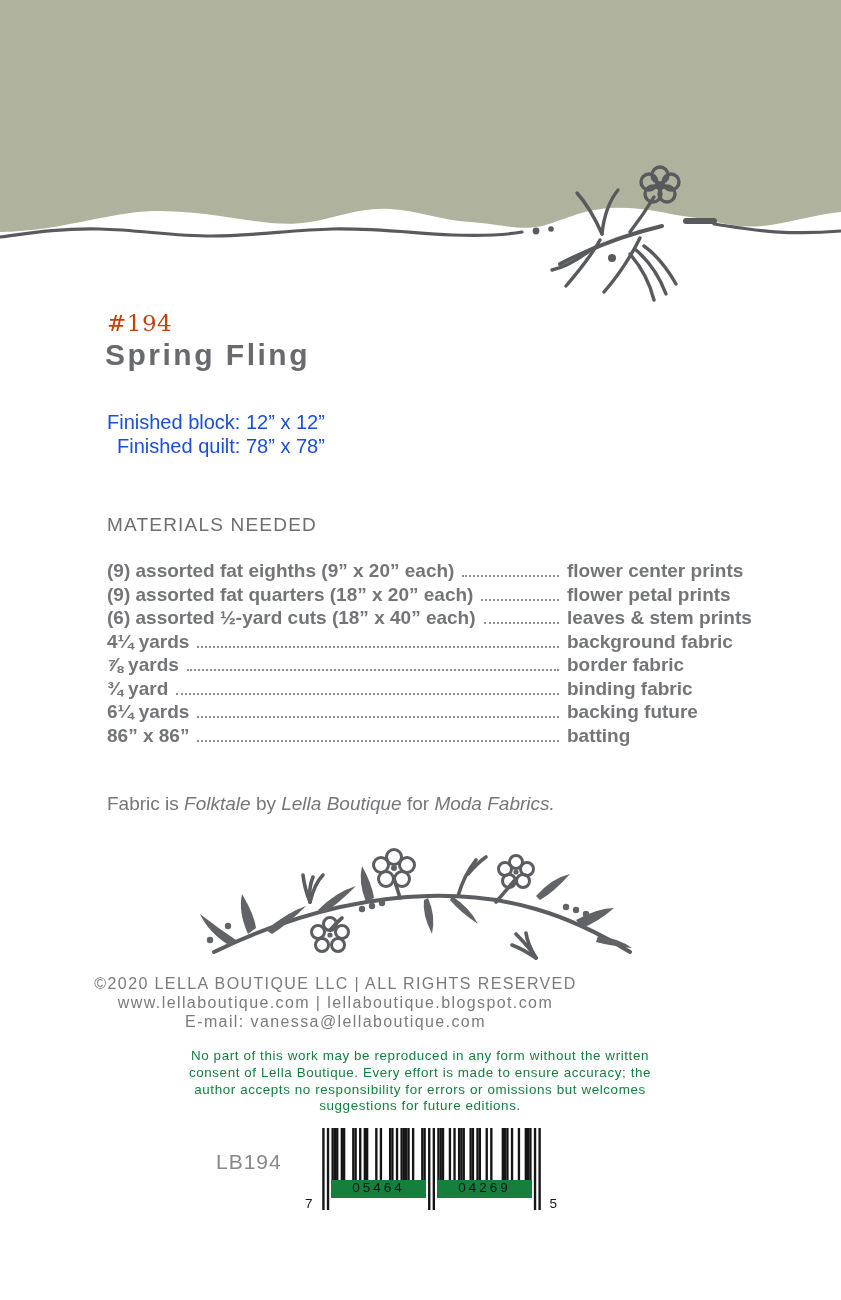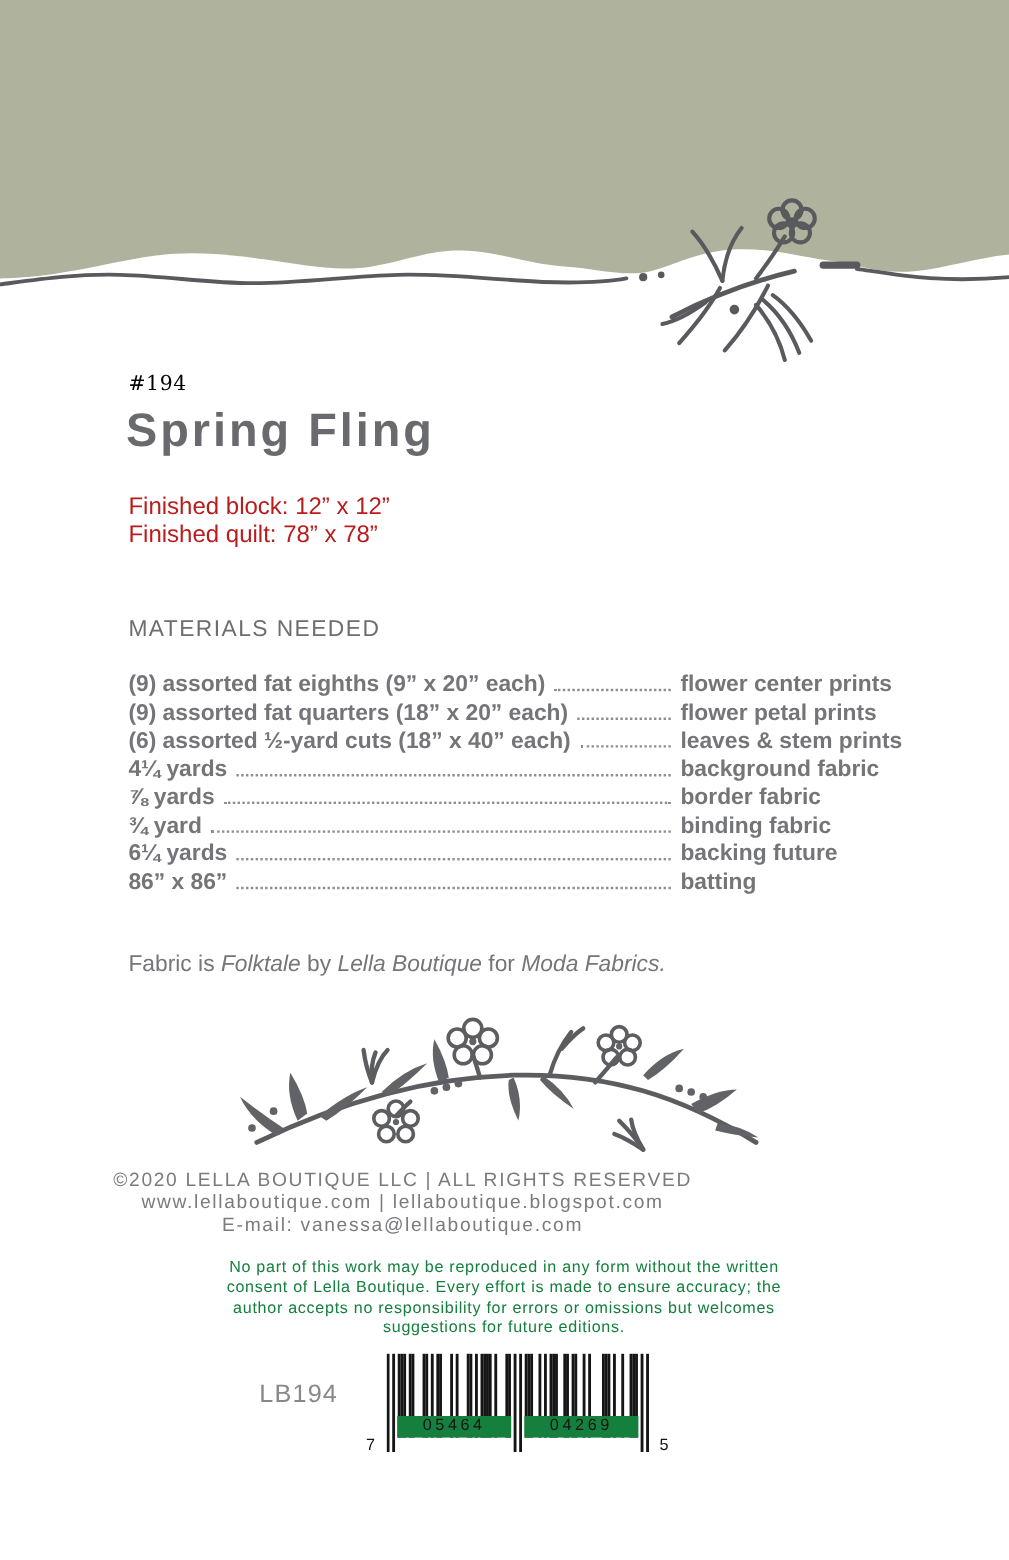--- a/index.html
+++ b/index.html
@@ -11,30 +11,30 @@
     overflow:hidden;
     font-family:"Liberation Sans", sans-serif;
     color:#737477;
   }
   
   .band{position:absolute;top:0;left:0;width:841px;height:330px;}
   
   .pattern-number{
     position:absolute;left:107px;top:310px;
     font-family:"DejaVu Serif", serif;
-    font-size:17px;color:#000000;letter-spacing:0.5px;
+    font-size:23px;color:#c2410c;letter-spacing:0.5px;
   }
   .title{
     position:absolute;left:105px;top:338px;
-    font-size:39px;font-weight:bold;letter-spacing:2.5px;
+    font-size:30px;font-weight:bold;letter-spacing:2.5px;
     color:#696a6d;
   }
   .finished{
     position:absolute;left:107px;top:410px;
-    font-size:20px;line-height:24px;color:#b91c1c;
+    font-size:20px;line-height:24px;color:#1d4ed8;text-align:right;
   }
   
   .materials-heading{
     position:absolute;left:107px;top:514px;
     font-size:19px;letter-spacing:1.2px;color:#6d6e71;
   }
   .materials{
     position:absolute;left:107px;top:560px;width:658px;
     font-size:19px;color:#747578;font-weight:bold;
   }

